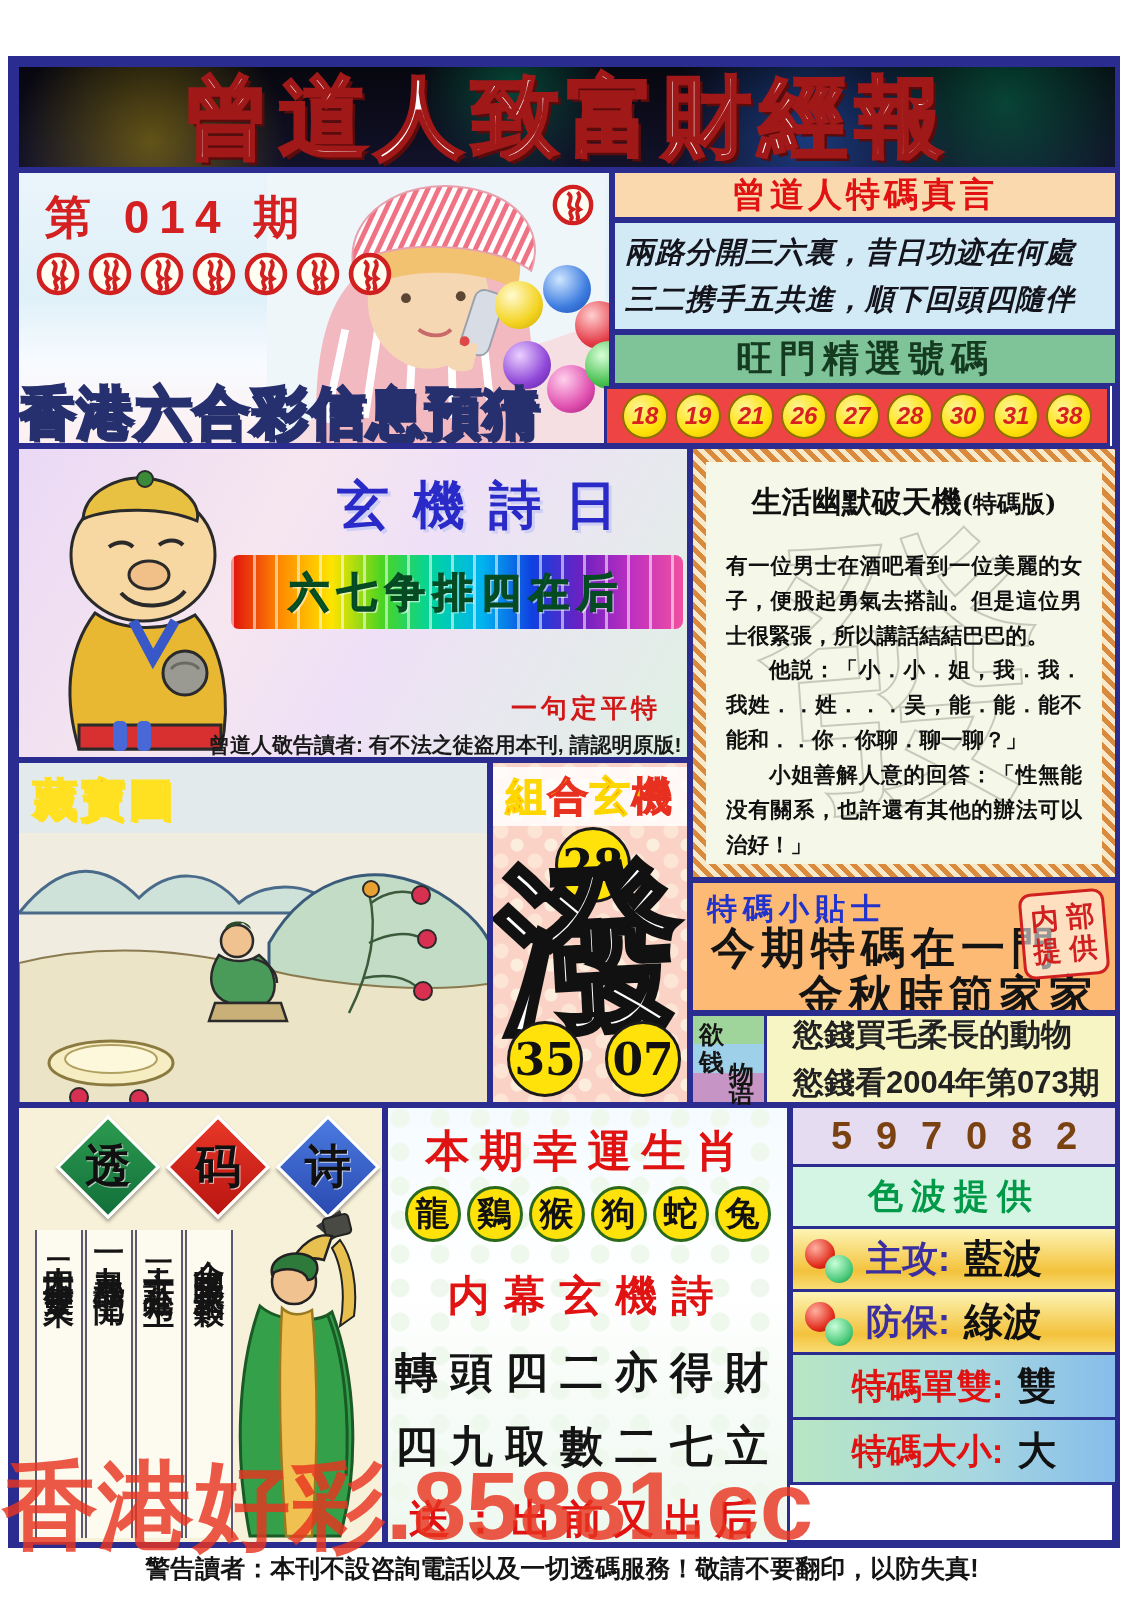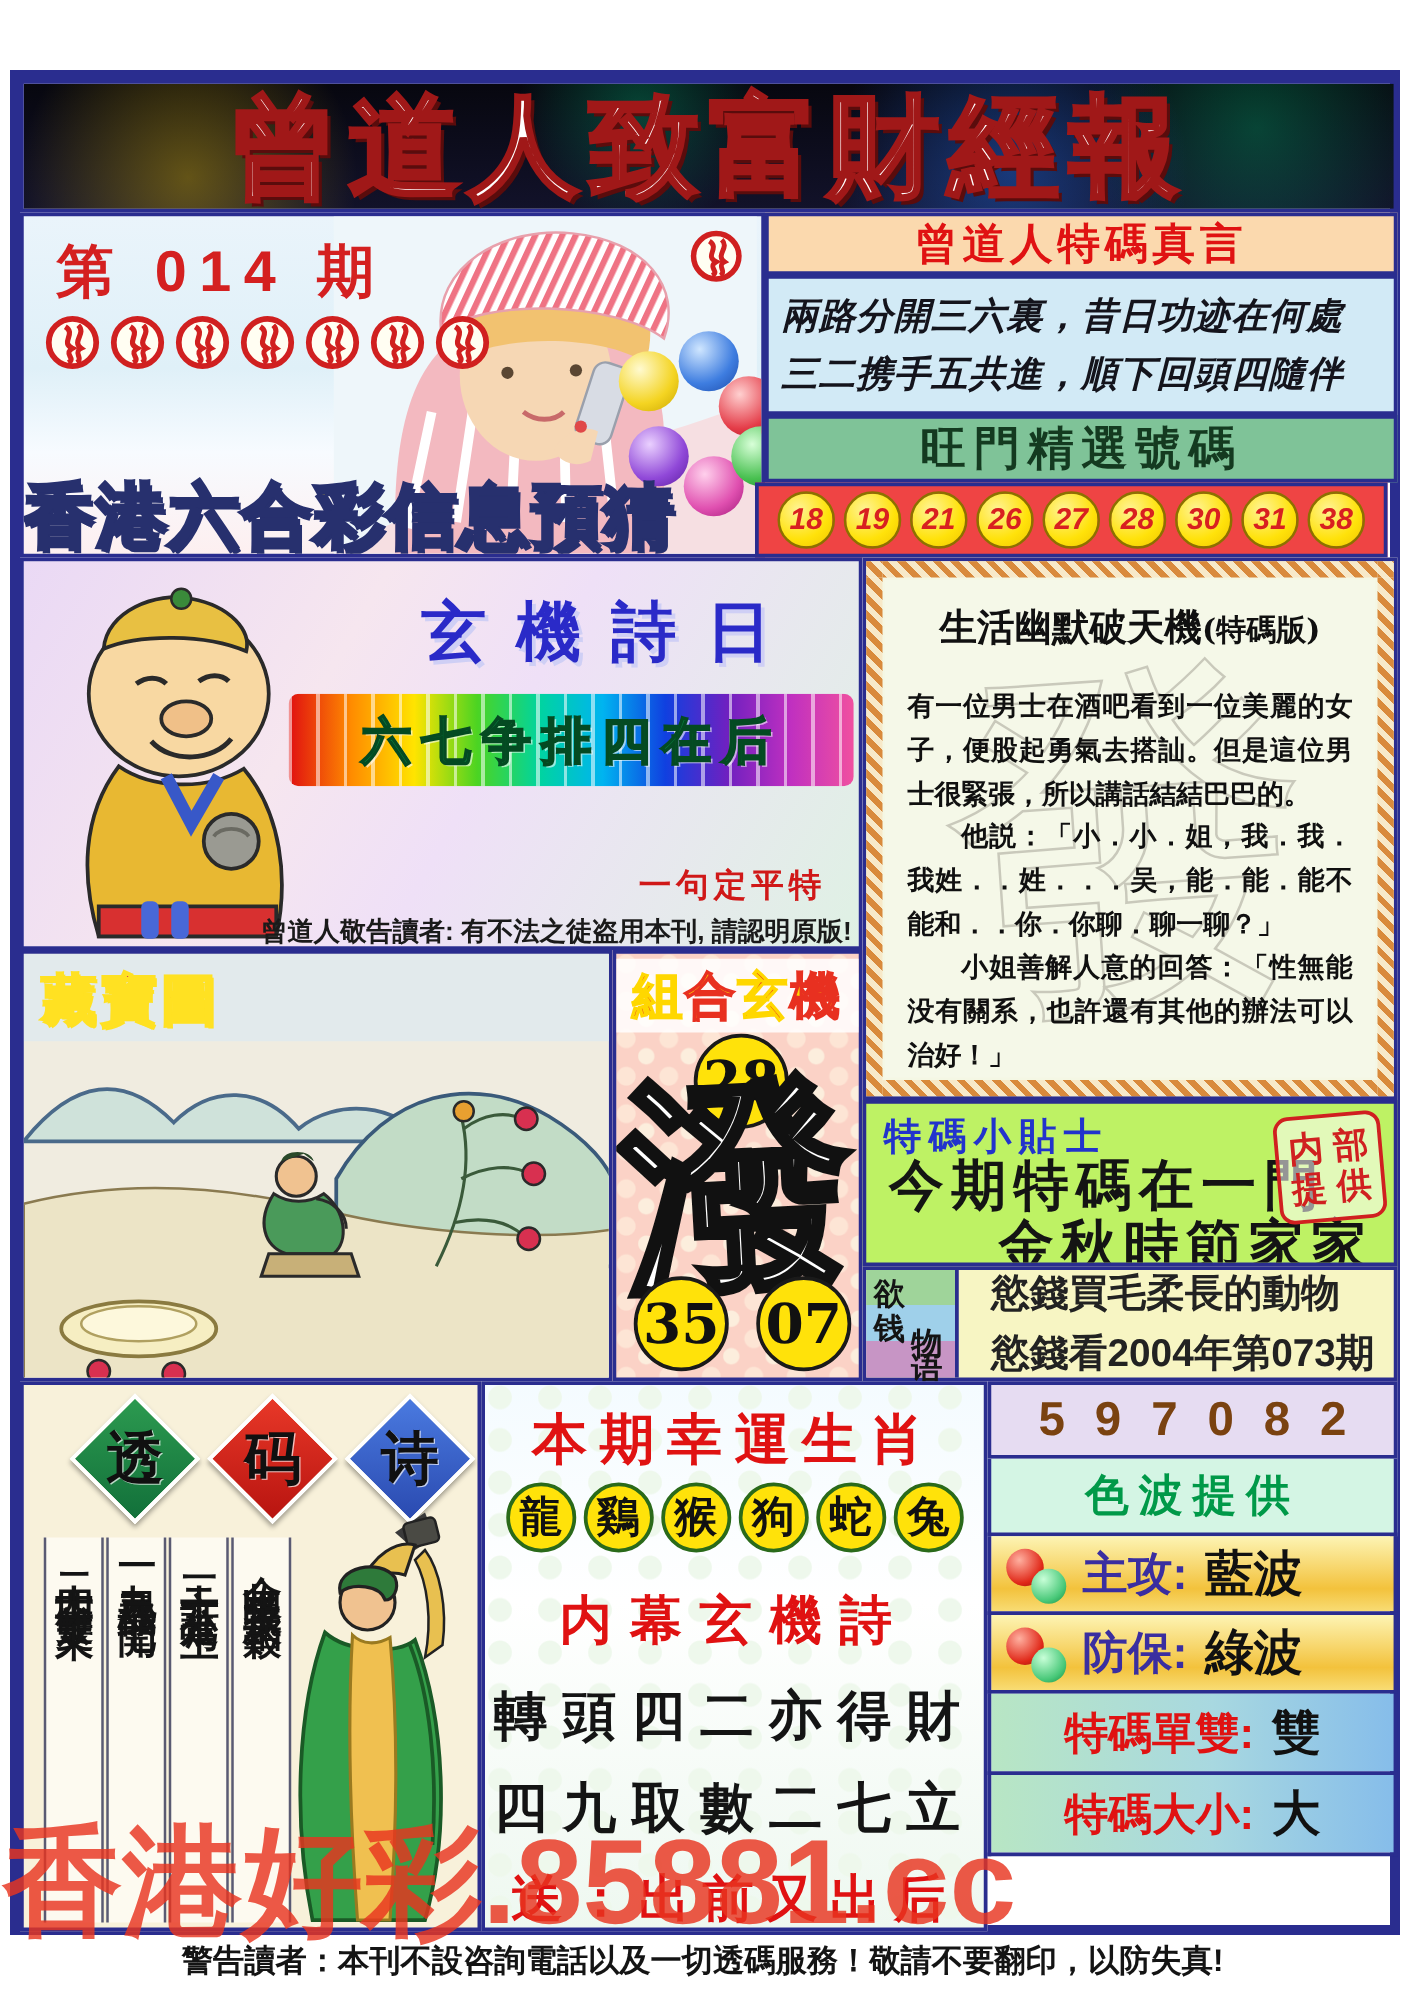--- a/index.html
+++ b/index.html
@@ -95,21 +95,21 @@
     padding:2px 0;font-size:40px;font-weight:900;letter-spacing:2px;}
   .c-red{color:#e83020;-webkit-text-stroke:1.5px #ffd700;}
   .c-gold{color:#ffd700;-webkit-text-stroke:1.5px #e83020;}
   .combo-ball{position:absolute;width:76px;height:76px;border-radius:50%;background:#ffe20a;border:3px solid #1a1a1a;
     color:#111;font-weight:900;font-size:44px;display:flex;align-items:center;justify-content:center;font-family:"DejaVu Serif",serif;}
   .combo-char{position:absolute;left:50%;top:185px;transform:translate(-50%,-50%) rotate(-3deg);
     font-family:"DejaVu Serif",serif;font-size:185px;font-weight:900;color:#fff;
     -webkit-text-stroke:5px #111;line-height:1;}
 
   
-  .tips{left:690px;top:880px;width:428px;height:133px;background:#bef264;overflow:hidden;}
+  .tips{left:690px;top:880px;width:428px;height:133px;background:#fdba74;overflow:hidden;}
   .tips-title{position:absolute;left:14px;top:6px;font-size:30px;font-weight:900;color:#2233cc;
     font-family:"DejaVu Serif",serif;letter-spacing:6px;}
   .tips-line1{position:absolute;left:18px;top:36px;font-family:"DejaVu Serif",serif;font-size:44px;font-weight:900;color:#141414;letter-spacing:6px;}
   .tips-line2{position:absolute;left:106px;top:84px;font-family:"DejaVu Serif",serif;font-size:44px;font-weight:900;color:#141414;letter-spacing:6px;}
   .seal{position:absolute;right:8px;top:8px;width:86px;height:86px;border:3px solid #d02020;border-radius:12px;
     transform:rotate(-5deg);background:rgba(255,255,255,.55);display:flex;flex-direction:column;align-items:center;justify-content:center;}
   .seal div{font-family:"DejaVu Serif",serif;font-size:28px;font-weight:900;color:#d02020;line-height:1.15;letter-spacing:8px;margin-left:8px;}
 
   
   .wish{left:690px;top:1013px;width:428px;height:92px;background:#f7f5c3;display:flex;}

